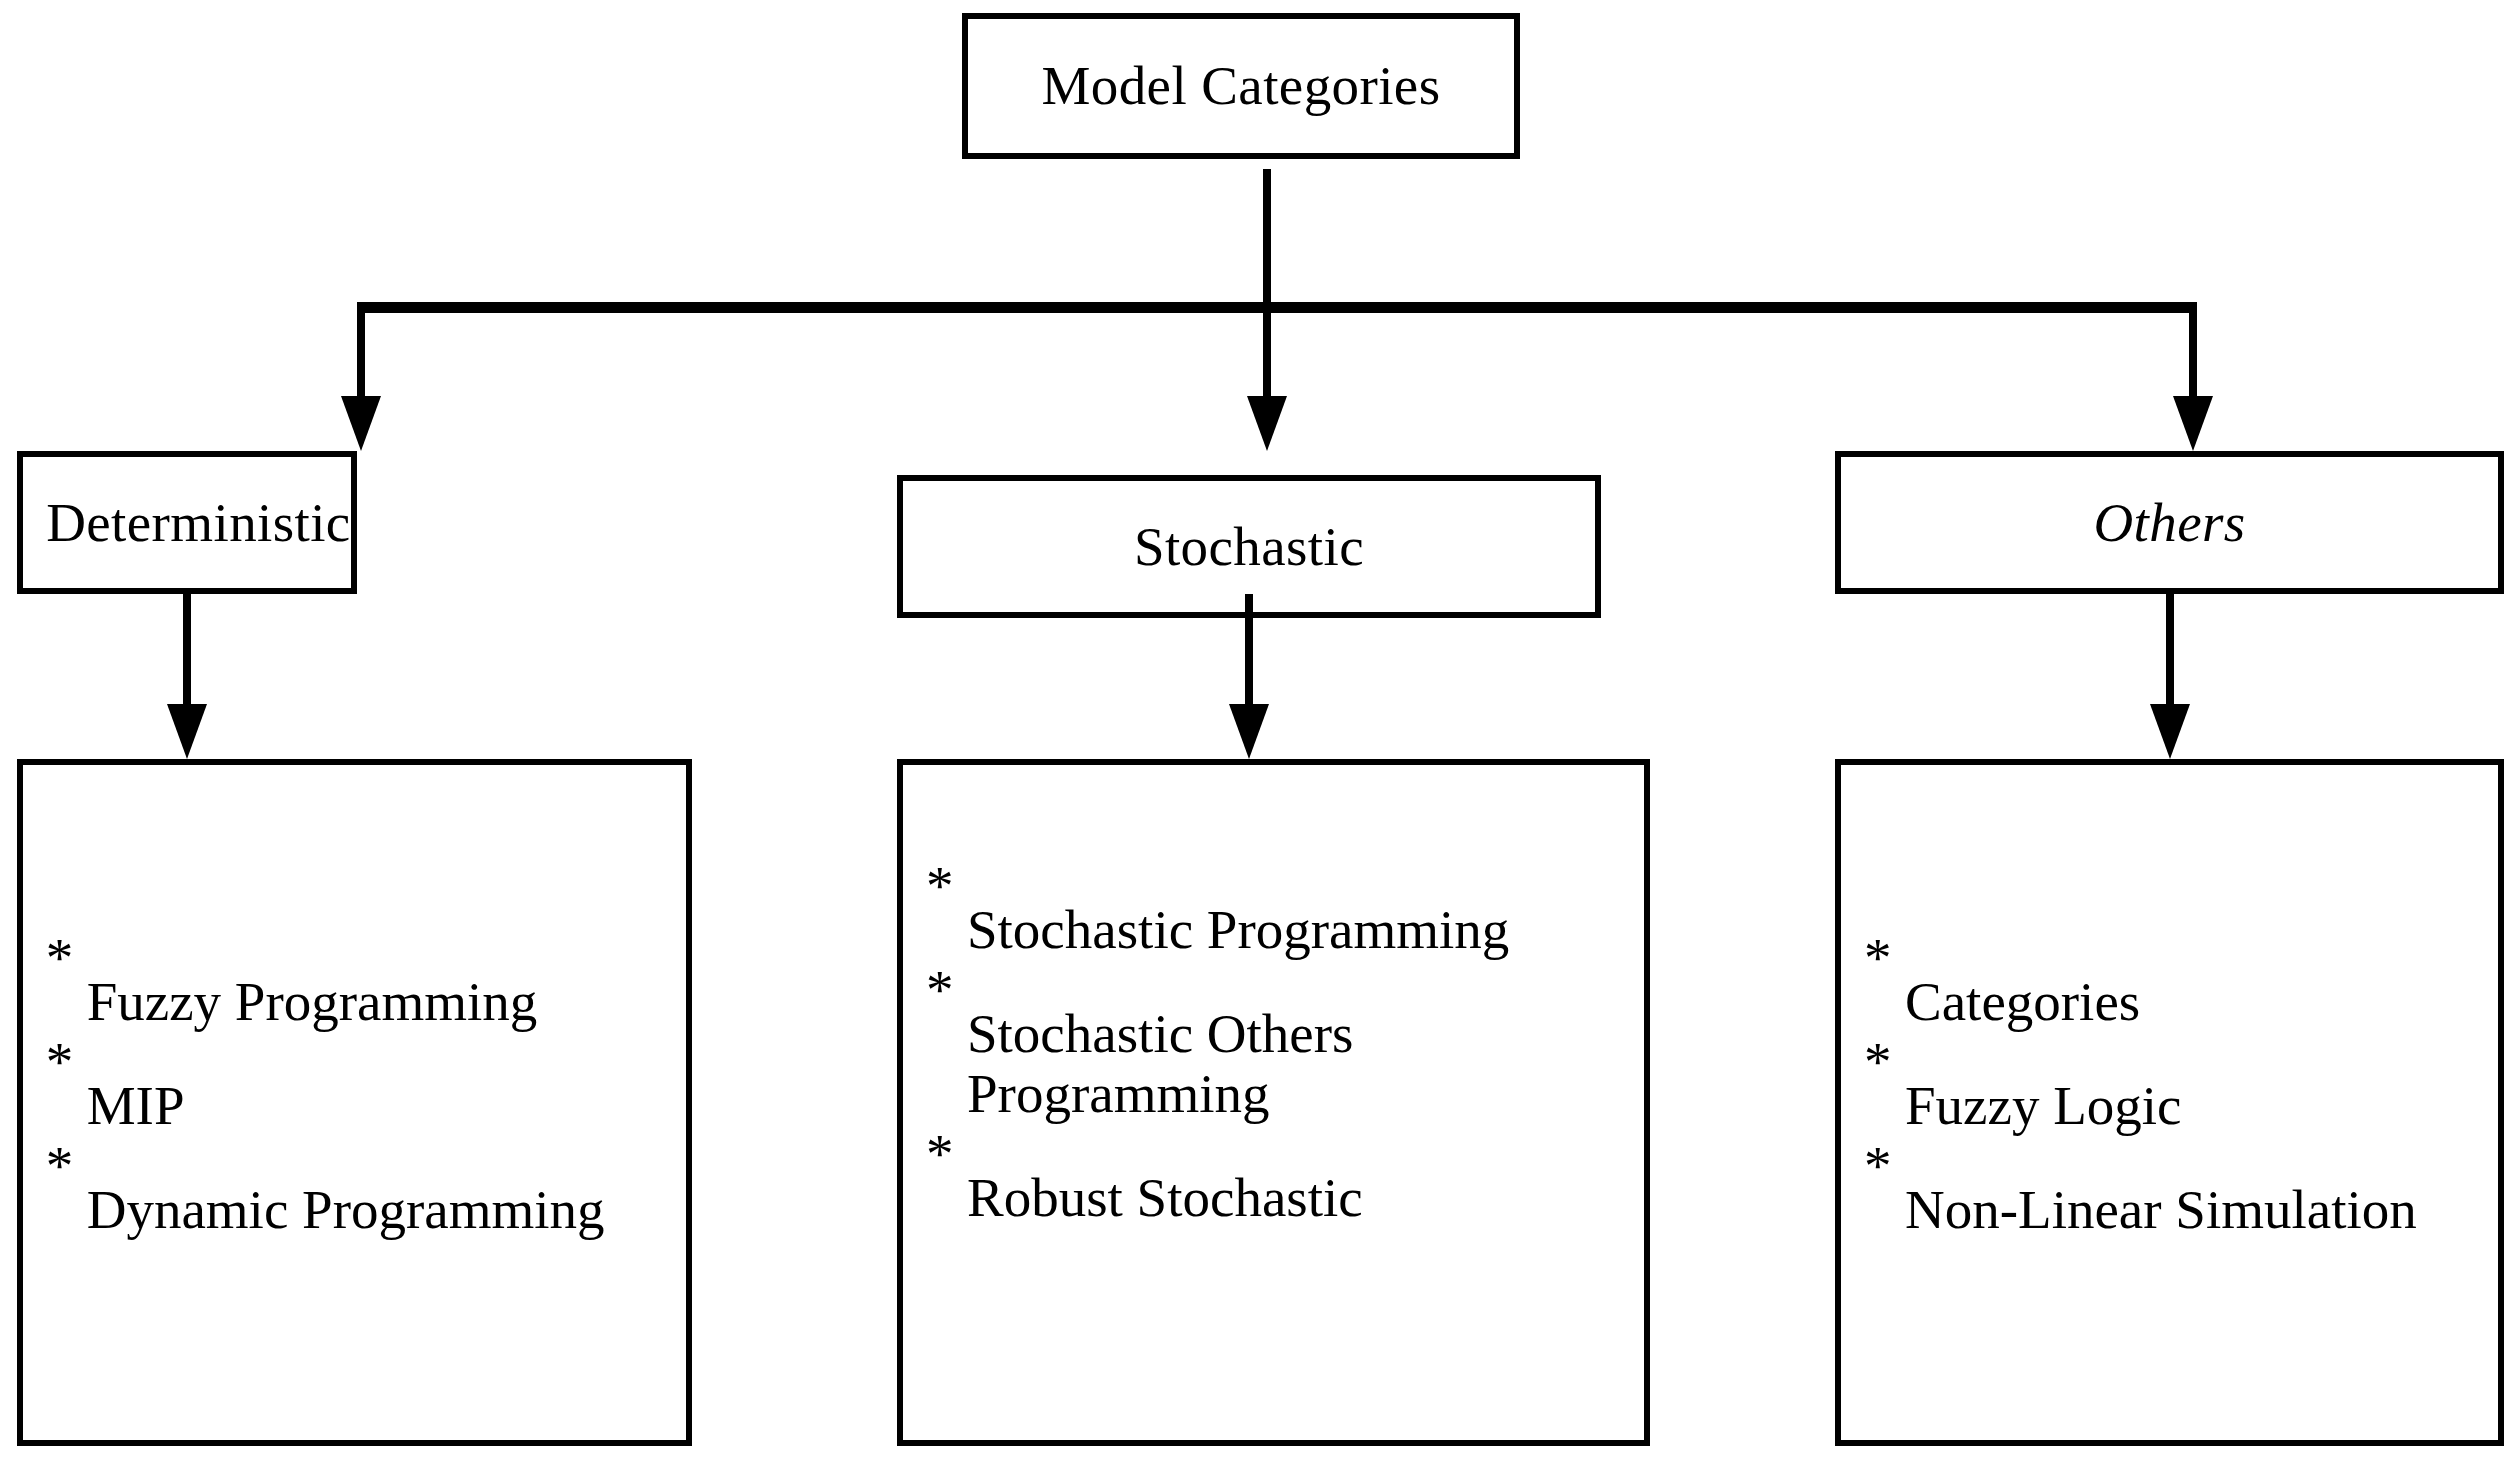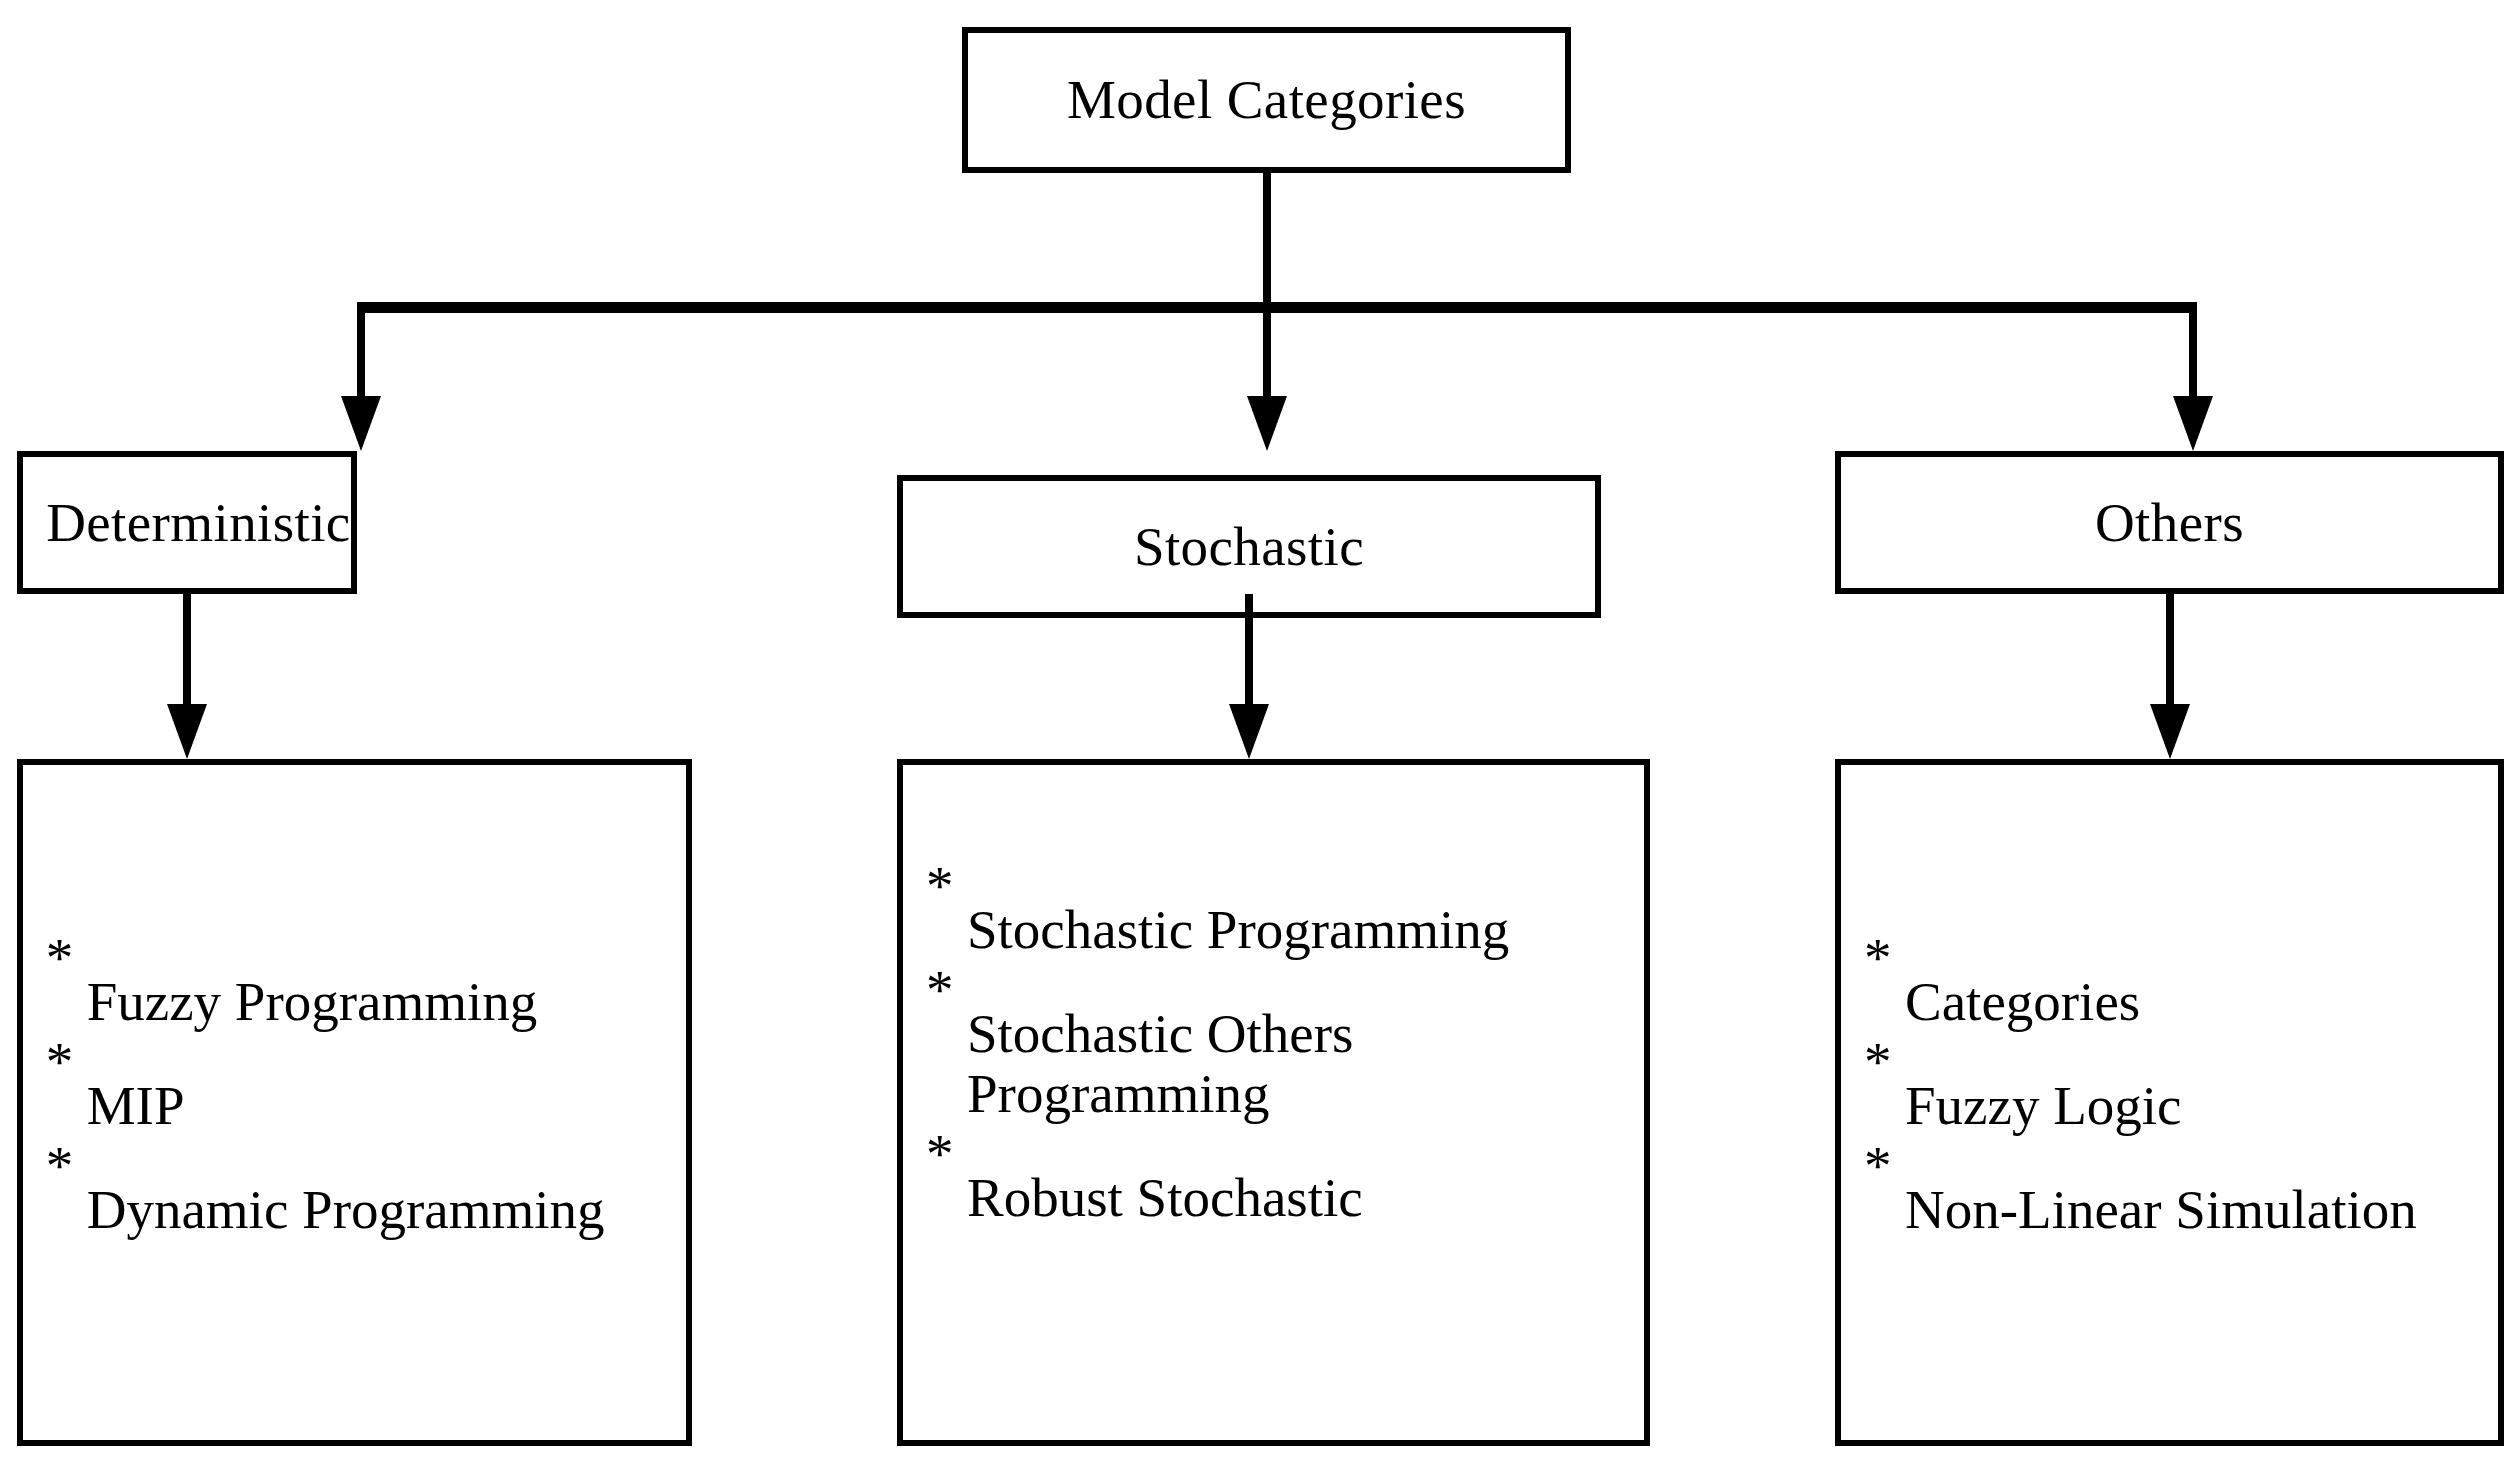--- a/index.html
+++ b/index.html
@@ -85,21 +85,21 @@
     border-left: 20px solid transparent;
     border-right: 20px solid transparent;
     border-top: 55px solid #000000;
   }
 </style>
 </head>
 <body>
 
 <div id="canvas">
 
-  <div class="node level1" style="left:962px; top:27px; width:609px; height:146px;">
+  <div class="node level1" style="left:962px; top:13px; width:558px; height:146px;">
     <span class="node-title">Model Categories</span>
   </div>
 
   <div class="vline" style="left:1263px; top:169px; height:143px;"></div>
 
   <div class="hline" style="left:357px; top:302px; width:1840px;"></div>
 
   <div class="vline" style="left:357px; top:302px; height:96px;"></div>
   <div class="arrowhead" style="left:341px; top:396px;"></div>
 
@@ -110,21 +110,21 @@
   <div class="arrowhead" style="left:2173px; top:396px;"></div>
 
   <div class="node level2" style="left:16.7px; top:451px; width:340px; height:143px;justify-content:flex-end;">
     <span class="node-title">Deterministic</span>
   </div>
 
   <div class="node level2" style="left:897px; top:451px; width:704px; height:143px;margin-top:24px;">
     <span class="node-title">Stochastic</span>
   </div>
 
-  <div class="node level2" style="left:1835px; top:451px; width:669px; height:143px;">
+  <div class="node level2" style="left:1835px; top:451px; width:669px; height:143px;font-style:italic;">
     <span class="node-title">Others</span>
   </div>
 
   <div class="vline" style="left:183px; top:594px; height:111px;"></div>
   <div class="arrowhead" style="left:167px; top:704px;"></div>
 
   <div class="vline" style="left:1245px; top:594px; height:111px;"></div>
   <div class="arrowhead" style="left:1229px; top:704px;"></div>
 
   <div class="vline" style="left:2166px; top:594px; height:111px;"></div>

